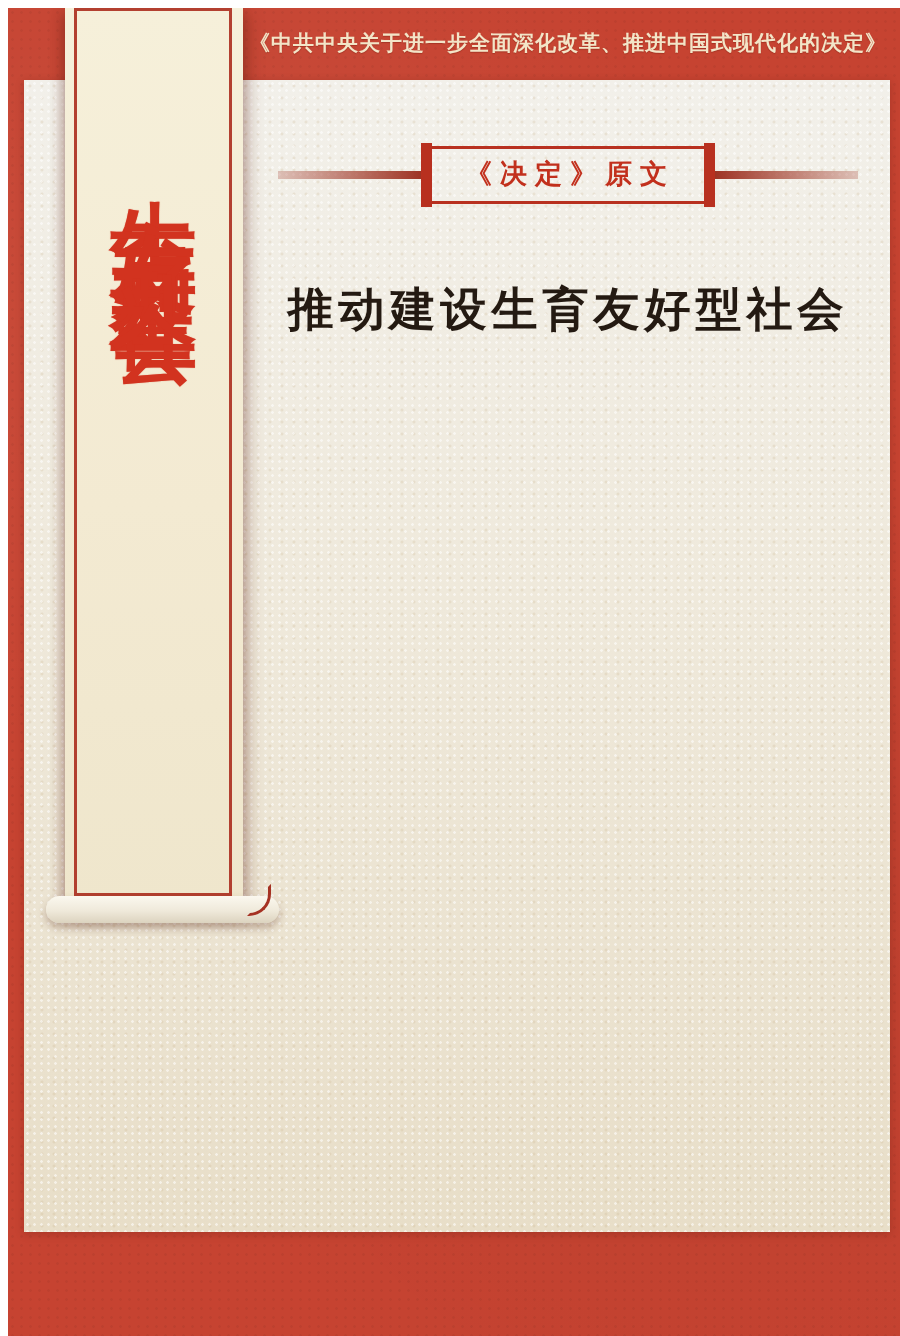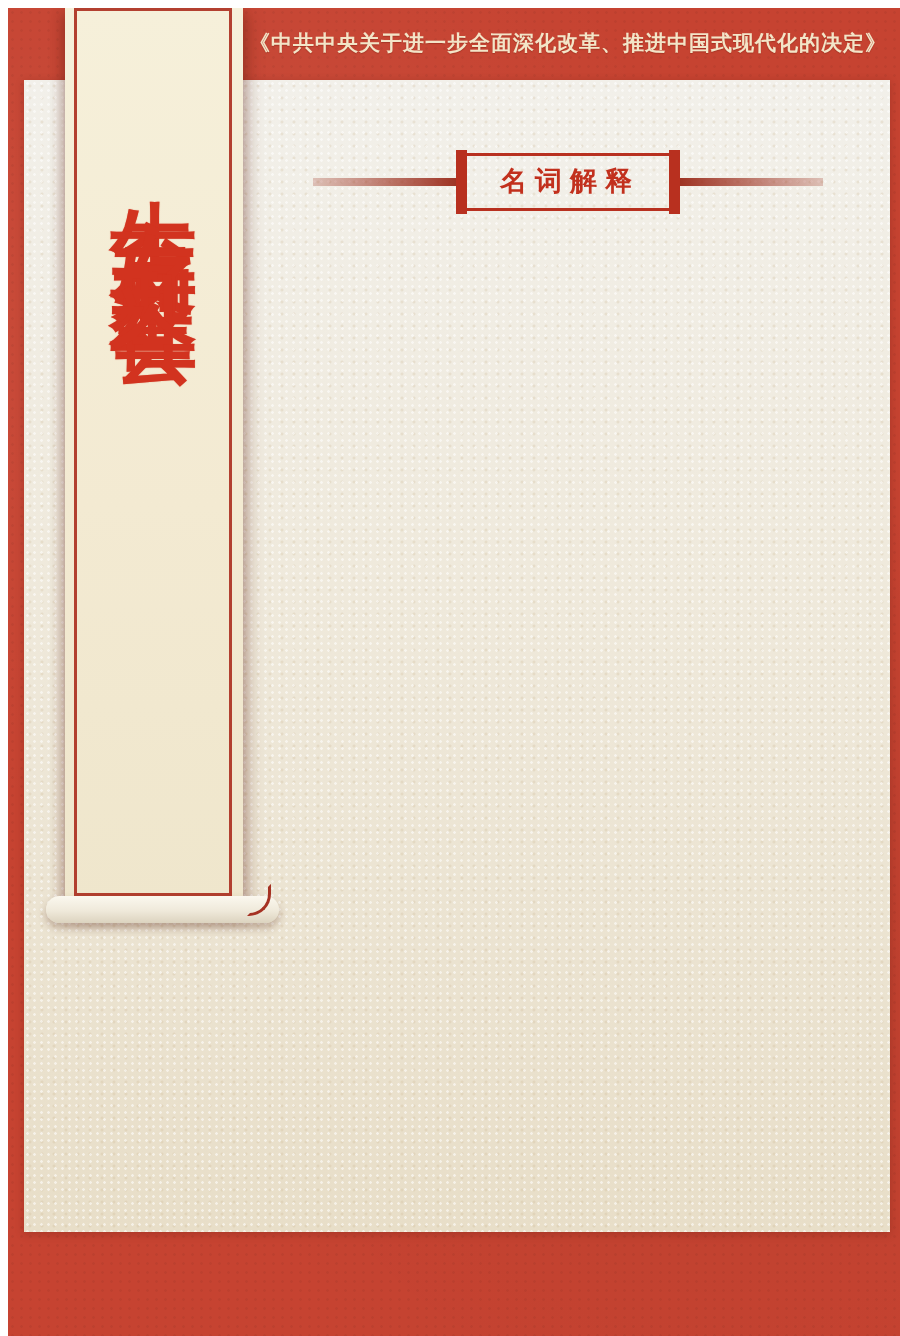--- a/index.html
+++ b/index.html
@@ -113,28 +113,29 @@
   <div class="scroll-banner">
     <div class="scroll-border"></div>
     <div class="scroll-title">生育友好型社会</div>
     <div class="scroll-roll">
       <span class="roll-curl"></span>
     </div>
   </div>
 
   <div class="content">
 
-
-
-    <div class="badge-row second">
+    <div class="badge-row first">
       <span class="badge-line line-left"></span>
       <span class="badge-box">
         <span class="badge-cap cap-left"></span>
-        <span class="badge-text">名词解释</span>
+        <span class="badge-text">《决定》原文</span>
         <span class="badge-cap cap-right"></span>
       </span>
       <span class="badge-line line-right"></span>
     </div>
+
+    <div class="main-title">推动建设生育友好型社会</div>
+
 
 
   </div>
 
 </div>
 
 </body></html>

